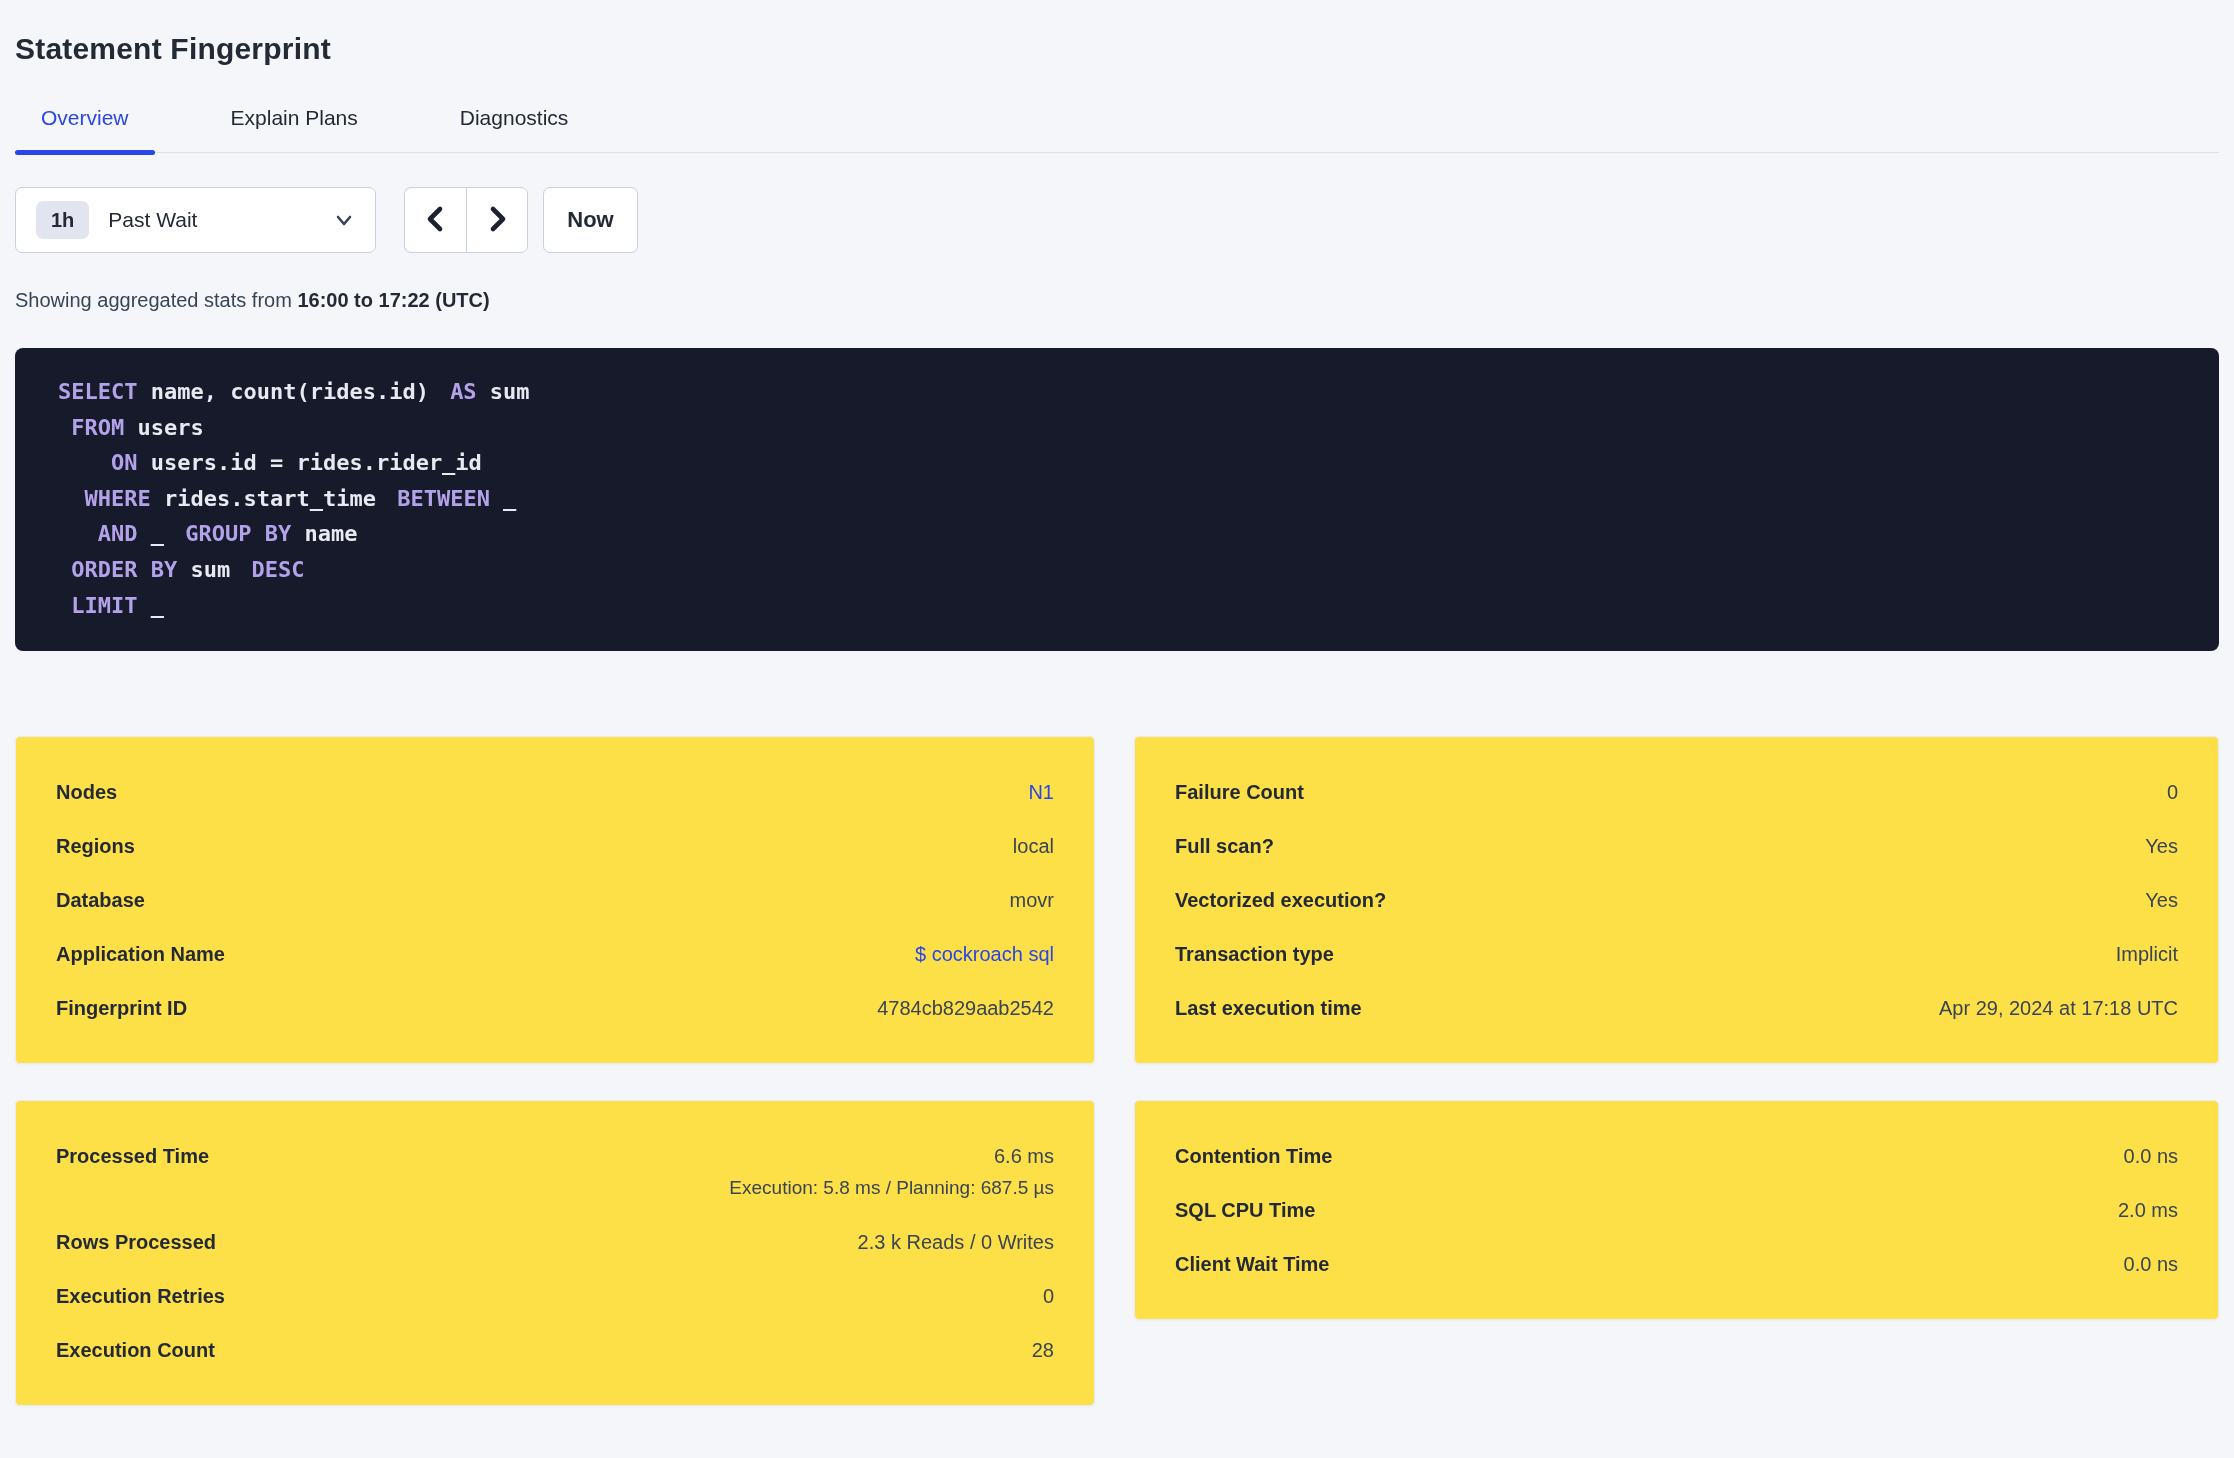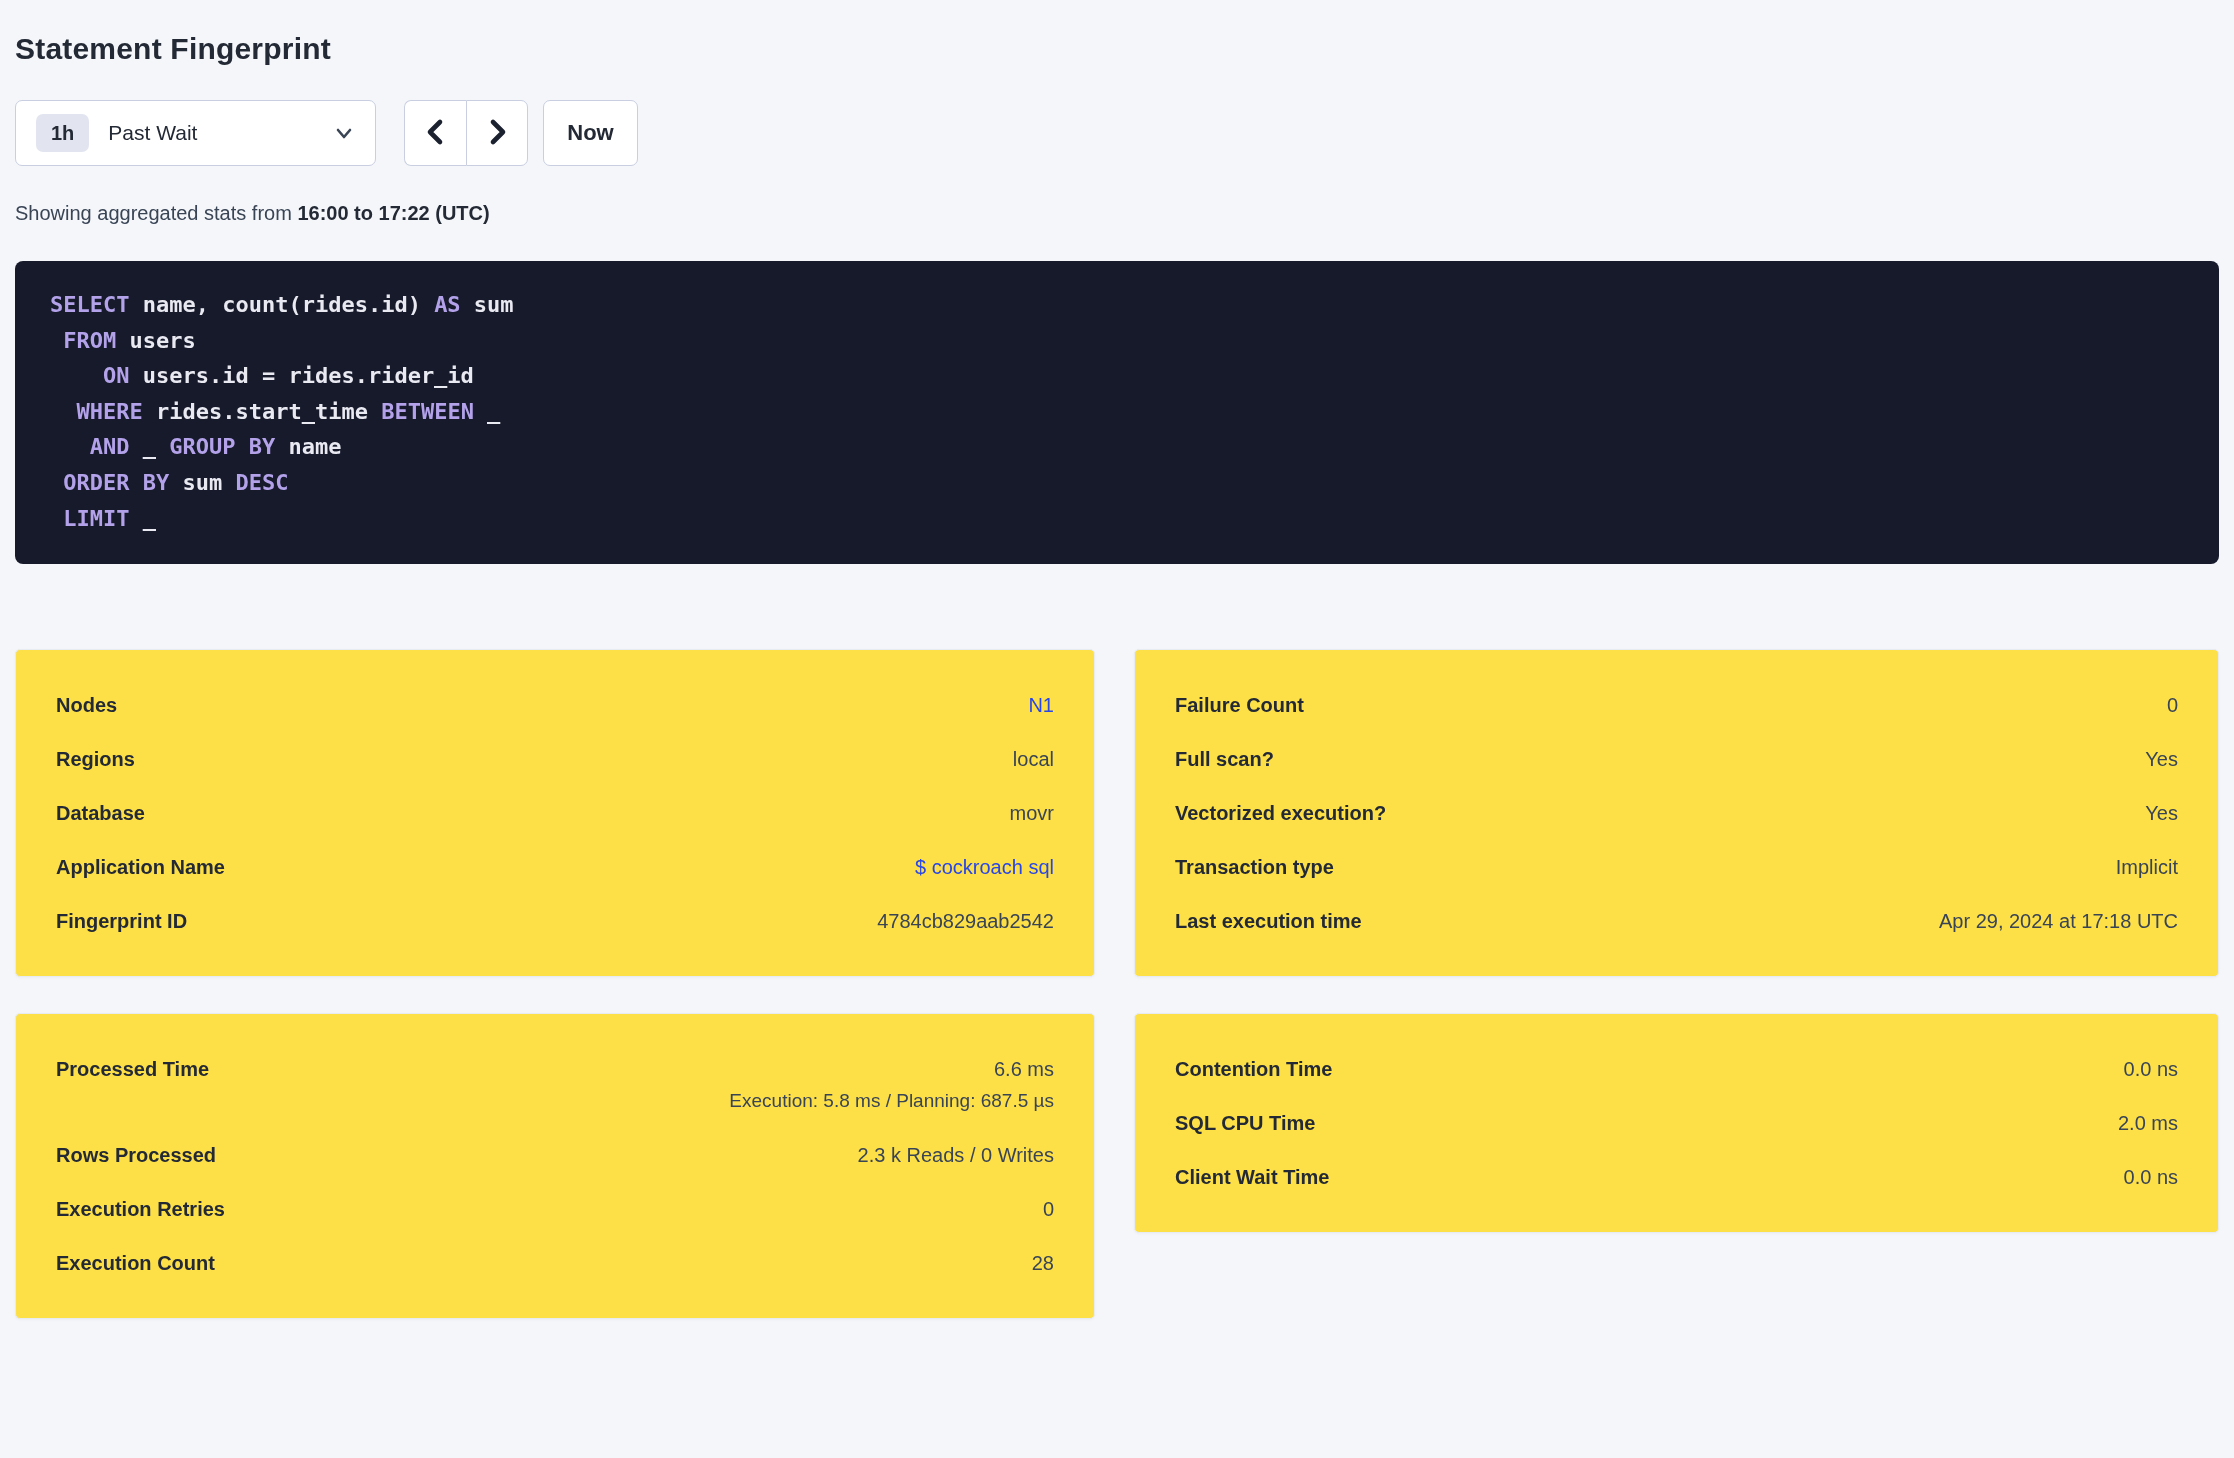--- a/index.html
+++ b/index.html
@@ -61,21 +61,21 @@
   
   .sql-box{
     margin-top:36px;background:#161a2b;border-radius:8px;
     padding:26px 30px 28px 35px;box-sizing:border-box;
   }
   .code-line{
     font-family:"DejaVu Sans Mono", monospace;
     font-size:22px;font-weight:700;line-height:35.6px;
     color:#e9e9f2;white-space:pre;
   }
-  .code-line .kw{color:#b3a2e9;}
+  .code-line .kw{color:#b3a2e9;margin-left:8px;}
 
   
   .cards-row{
     display:grid;grid-template-columns:1080px 1085px;column-gap:39px;
     align-items:start;
   }
   .cards-row.first{margin-top:85px;}
   .cards-row.second{margin-top:36px;}
   .card{
     background:#fde047;border:1px solid #e7ebf2;border-radius:5px;
@@ -92,20 +92,25 @@
   .stat-value.link{color:#2946e6;cursor:pointer;}
   .stat-sub{margin-top:6px;font-size:19px;color:#394455;}
 </style>
 </head>
 <body>
 
 <div class="page">
 
   <h1 class="page-title">Statement Fingerprint</h1>
 
+  <div class="tabs">
+    <div class="tab active">Overview</div>
+    <div class="tab">Explain Plans</div>
+    <div class="tab">Diagnostics</div>
+  </div>
 
   <div class="controls">
     <div class="time-dropdown">
       <span class="interval-badge">1h</span>
       <span class="interval-label">Past Wait</span>
       <span class="caret">
         <svg width="22" height="22" viewBox="0 0 22 22" fill="none">
           <polyline points="5,8 11,15 17,8" stroke="#394455" stroke-width="2.6" stroke-linecap="round" stroke-linejoin="round"></polyline>
         </svg>
       </span>

